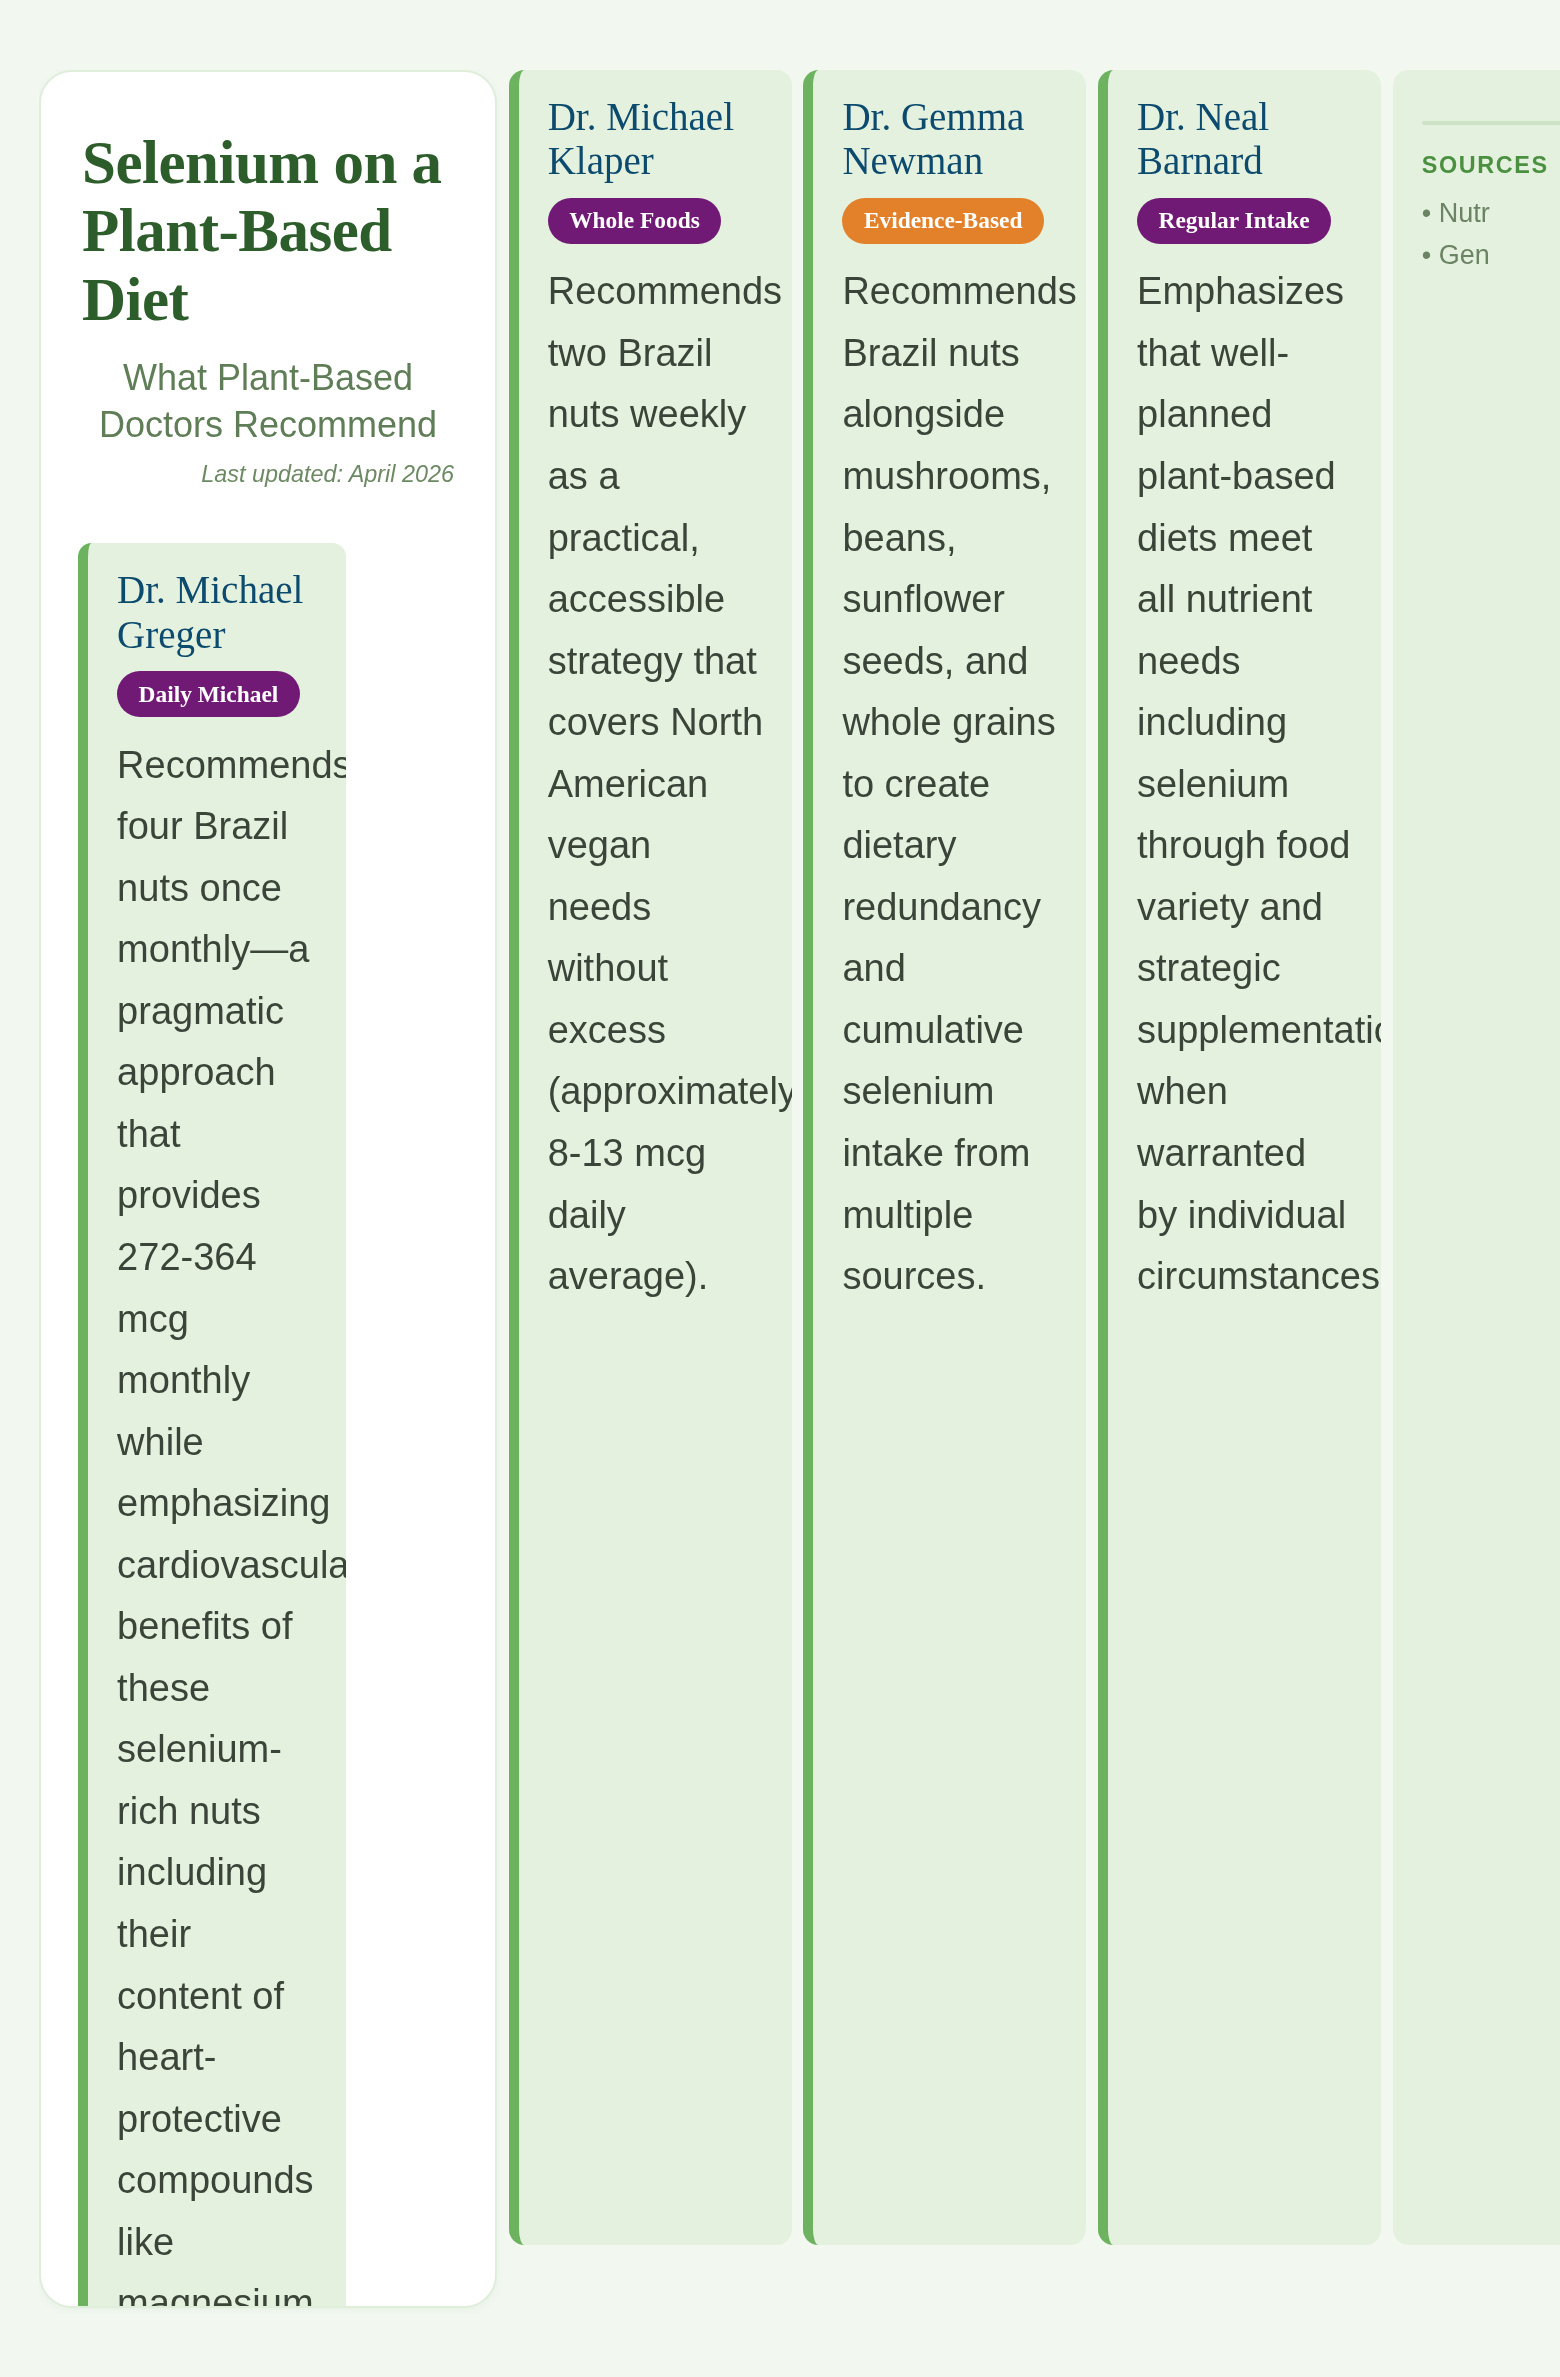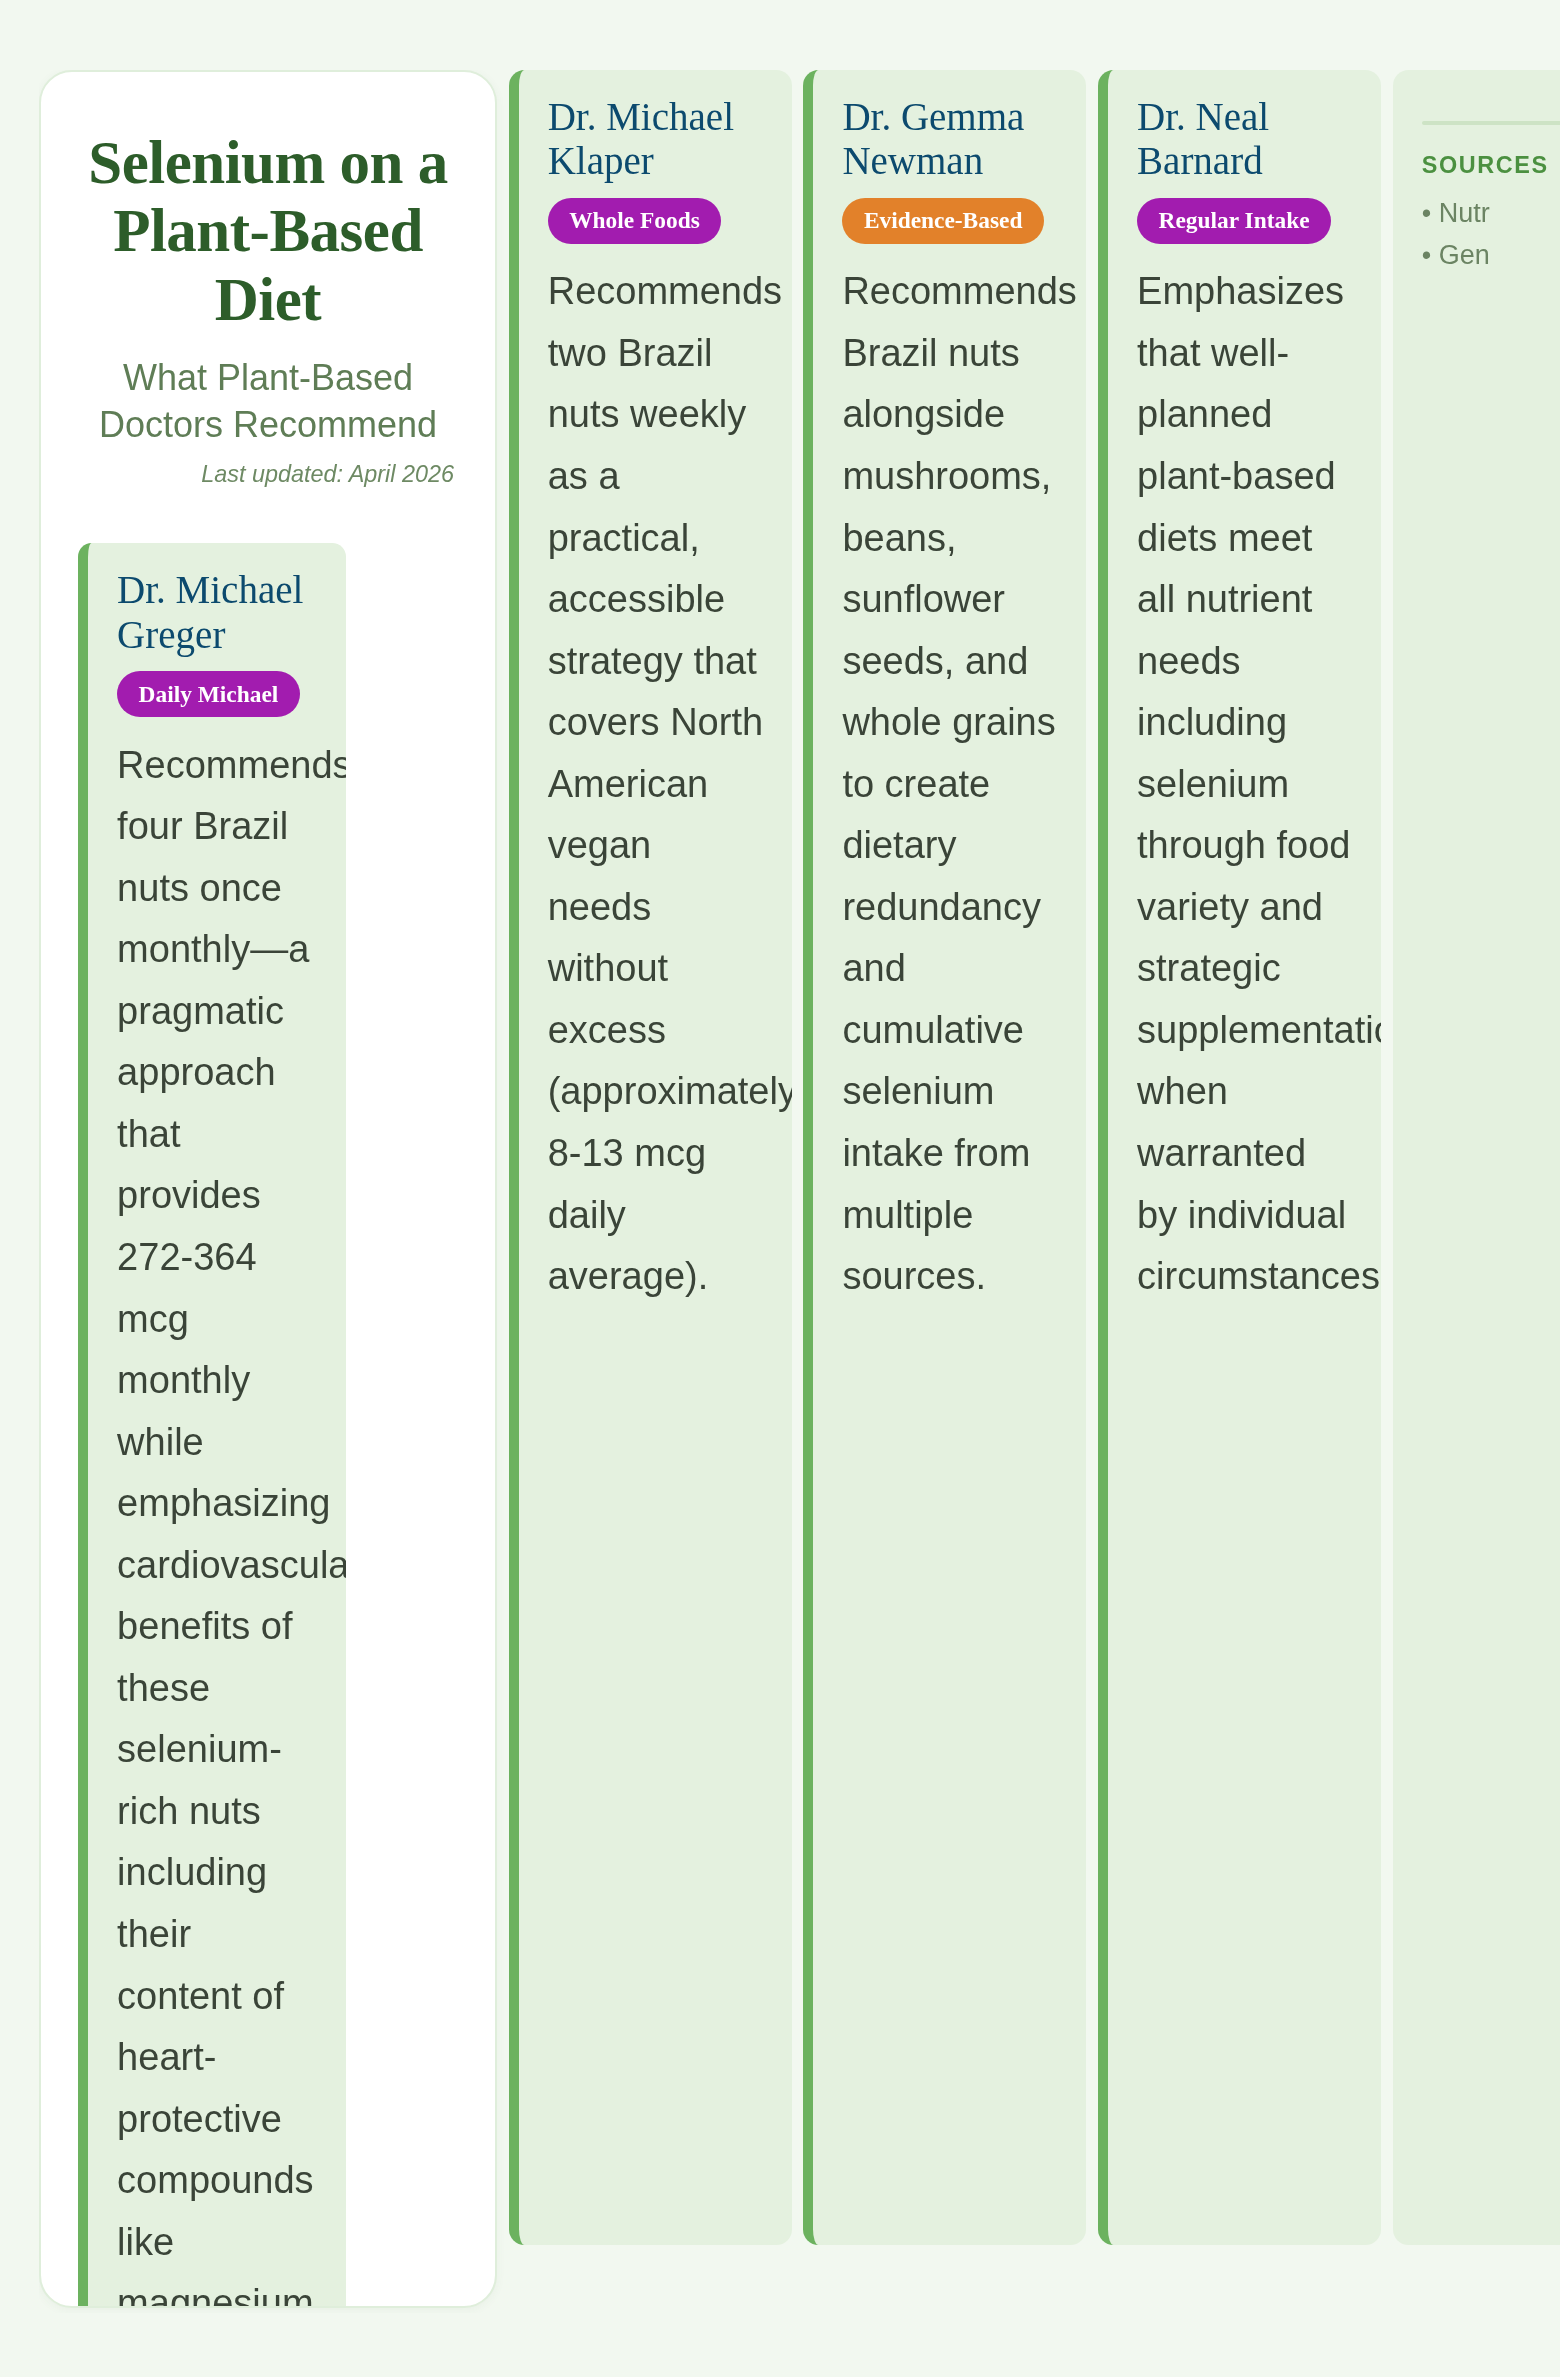--- a/index.html
+++ b/index.html
@@ -43,21 +43,20 @@
     display: flex;
     flex-direction: column;
     overflow: hidden;
   }
   .doc-title {
     font-family: "Liberation Serif", serif;
     font-weight: bold;
     font-size: 61px;
     line-height: 1.12;
     color: #2d5d2a;
-    text-align: center;
     margin: 0 0 21.5px 0;
     letter-spacing: -0.5px;
   }
   .doc-subtitle {
     font-family: "Liberation Sans", sans-serif;
     font-size: 36px;
     line-height: 1.28;
     color: #5f7d56;
     text-align: center;
     margin: 0 0 13.7px 0;
@@ -106,21 +105,21 @@
     font-weight: normal;
   }
 
   .badge {
     display: inline-block;
     font-family: "Liberation Serif", serif;
     font-weight: bold;
     font-size: 23.4px;
     line-height: 1.22;
     color: #ffffff;
-    background: #a21caf;
+    background: #701a75;
     border-radius: 974px;
     padding: 8.8px 21.5px;
     margin: 0 0 17.6px 0;
   }
   .badge.accent { background: #e2812a; }
 
   .doc-body {
     font-family: "Liberation Sans", sans-serif;
     font-size: 38px;
     line-height: 1.62;

